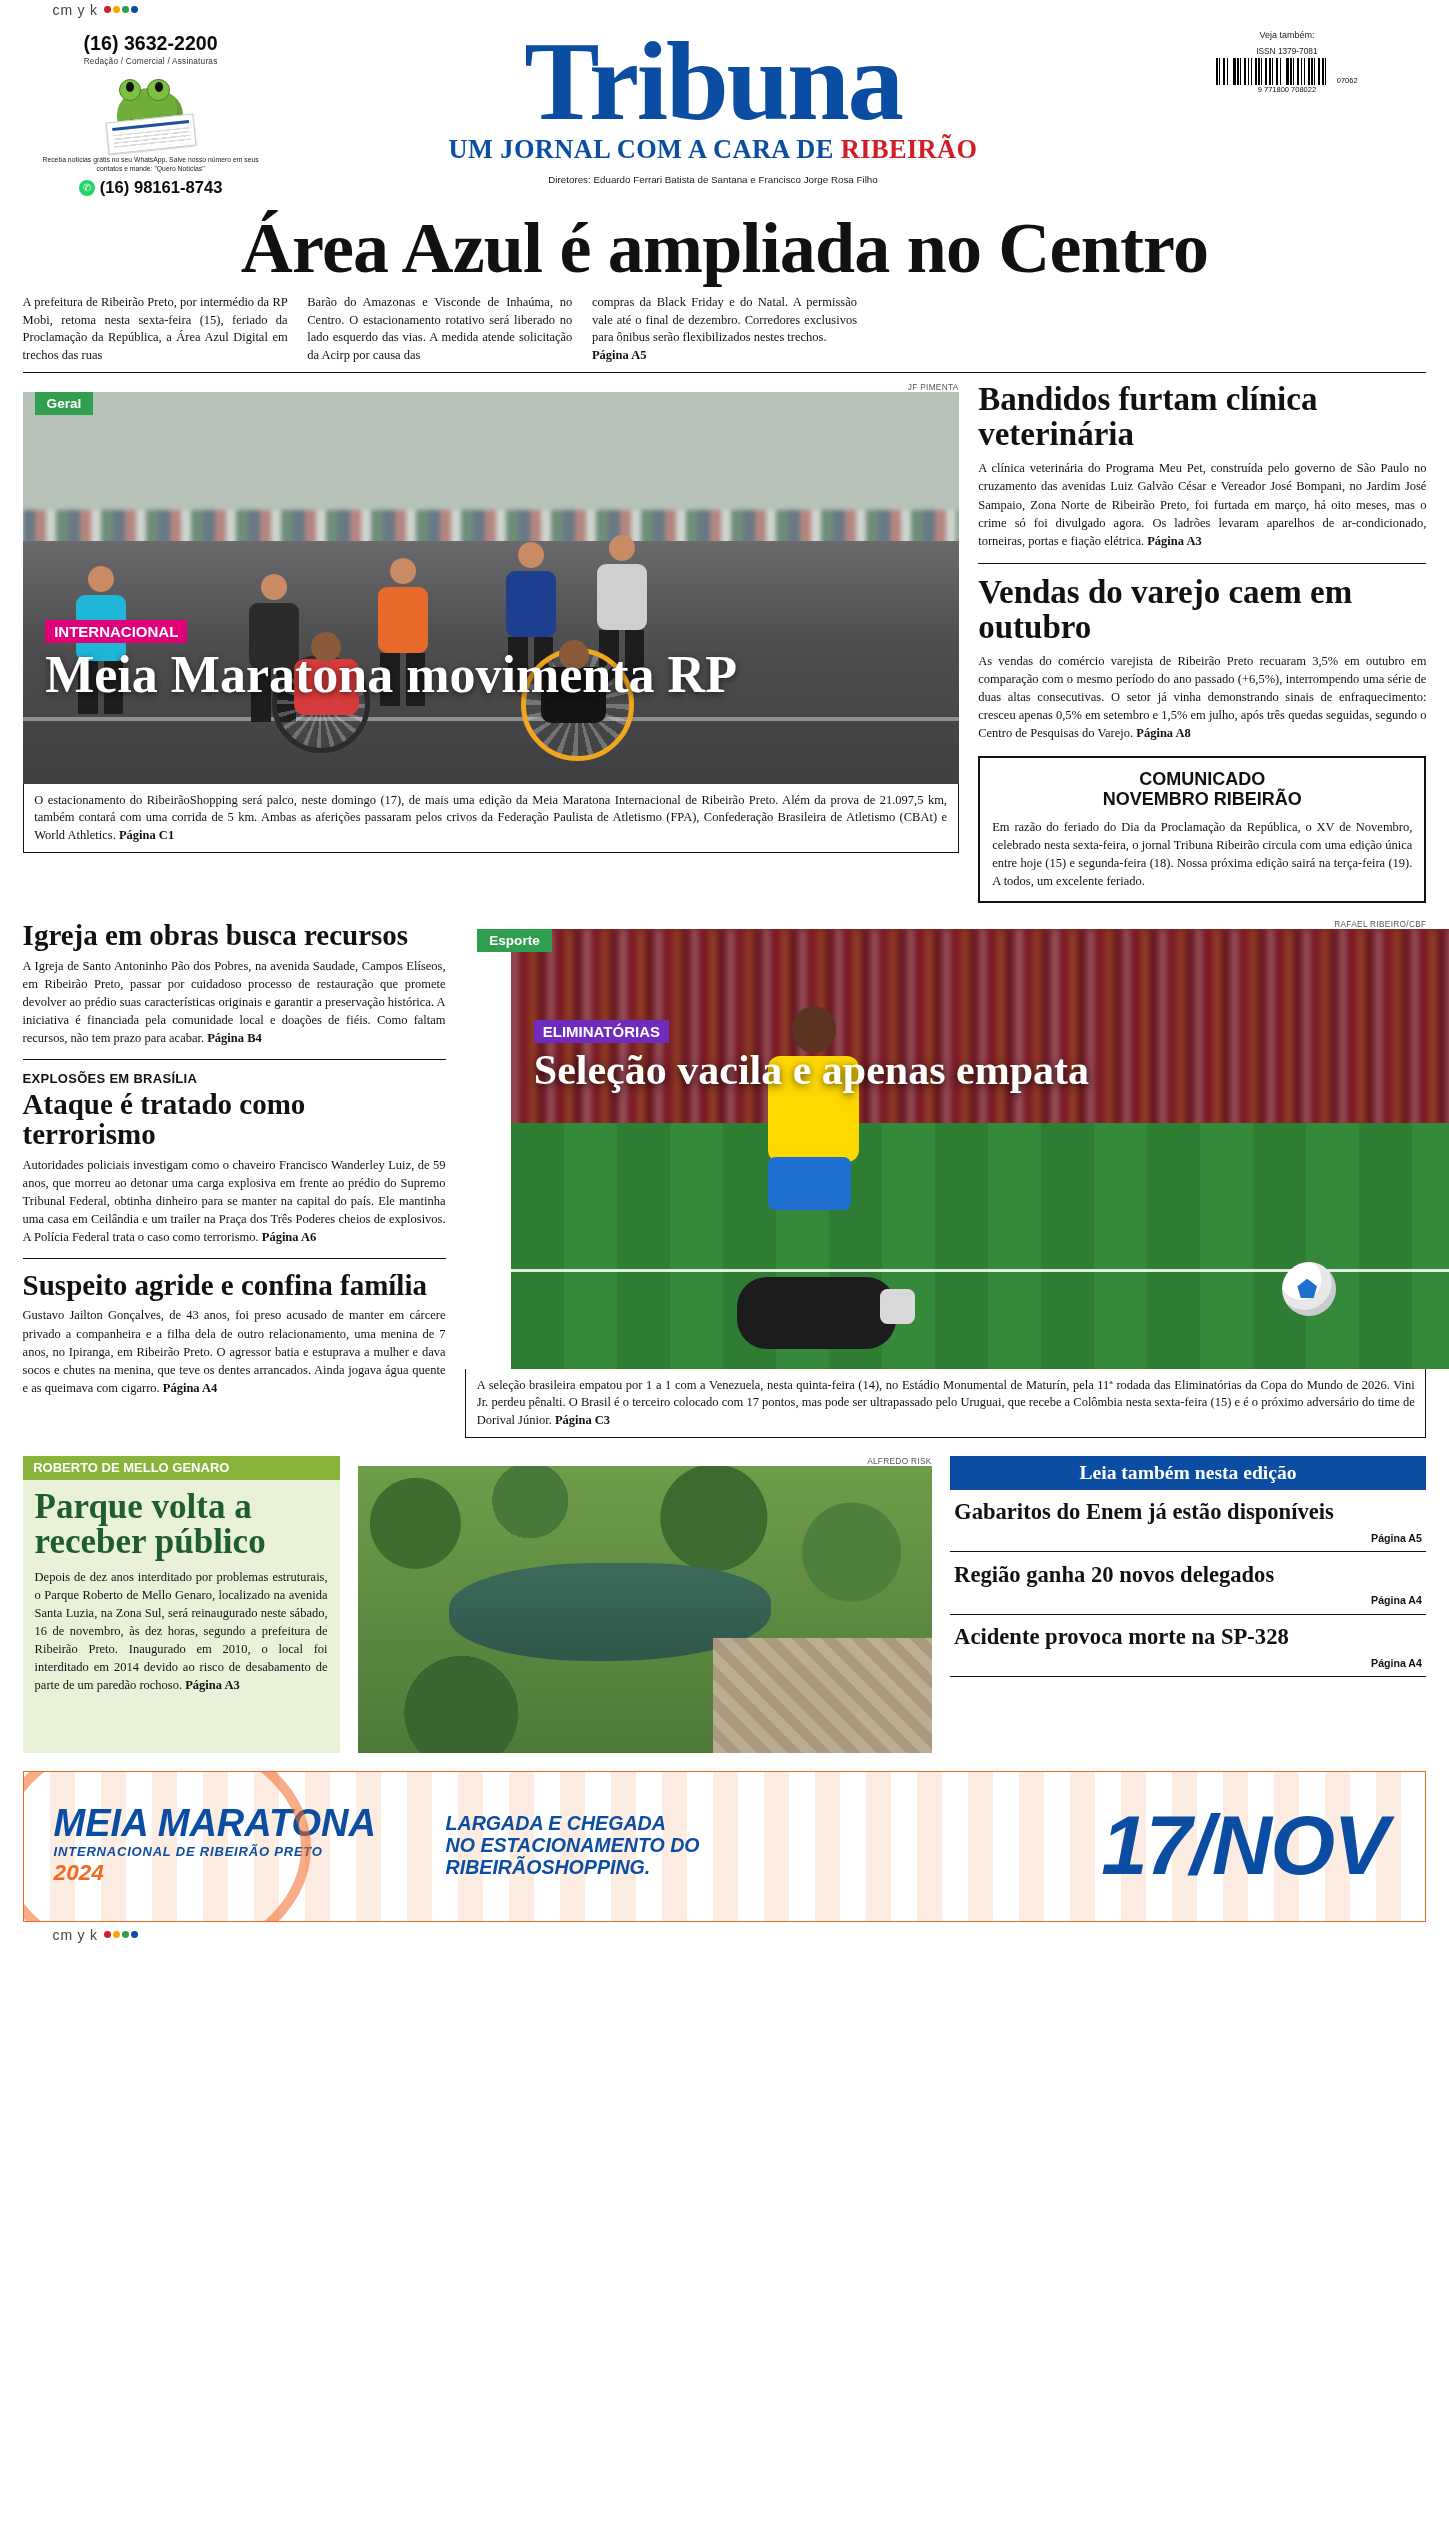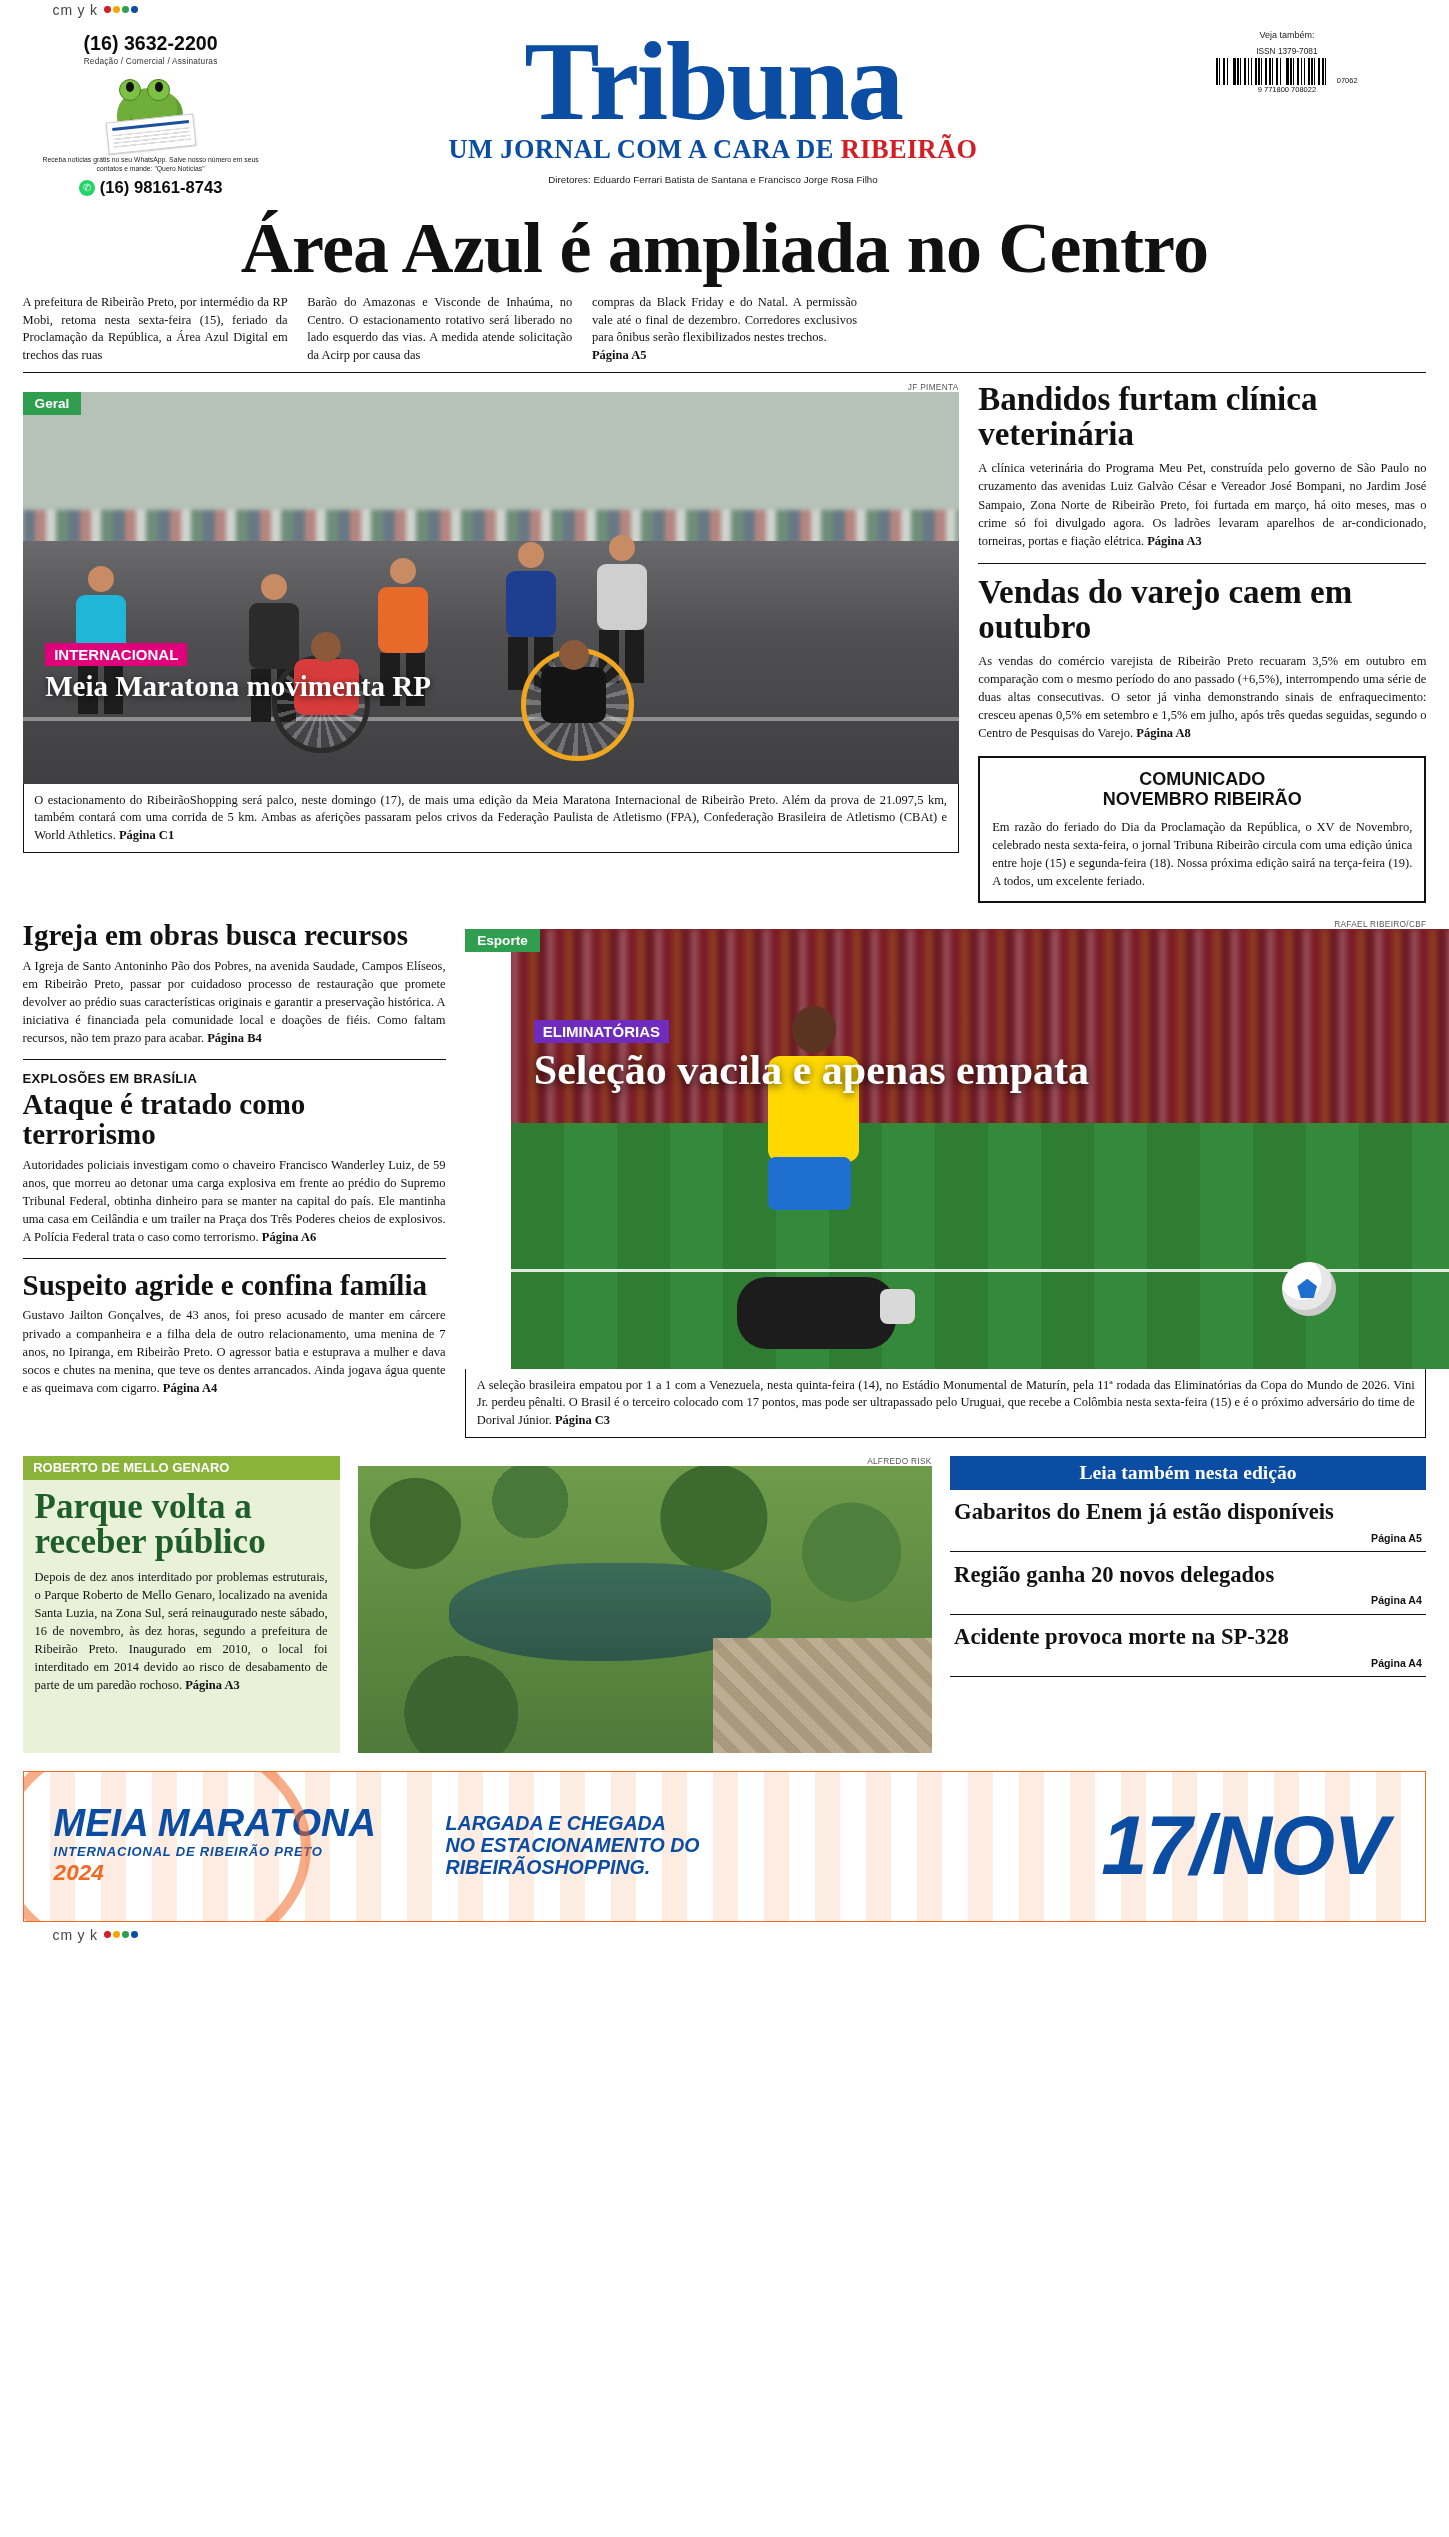--- a/index.html
+++ b/index.html
@@ -192,21 +192,21 @@
     gap:19.6px;
     margin-top:9px;
   }
   .credit {
     font-family:"Liberation Sans", sans-serif;
     font-size:8.3px; color:#555; text-align:right; letter-spacing:0.3px;
   }
 
   .photo-box { position:relative; }
   .cat-tag {
-    position:absolute; left:0; top:0;
+    position:absolute; left:12px; top:0;
     background:#2f9e4f; color:#fff;
     font-family:"Liberation Sans", sans-serif;
     font-weight:bold; font-size:13.6px;
     padding:3.8px 12px; z-index:5;
   }
   .cat-tag.esporte { background:#2f9e4f; }
 
   
   .run-photo {
     position:relative; width:100%; height:392px; overflow:hidden;
@@ -259,21 +259,21 @@
   .photo-caption-tag {
     position:absolute; left:22.6px; bottom:83px; z-index:6;
   }
   .tag-pink {
     display:inline-block; background:#e0007a; color:#fff;
     font-family:"Liberation Sans", sans-serif; font-weight:bold; font-size:15px;
     padding:3px 9px;
   }
   .photo-title {
     font-family:"Liberation Serif", serif; font-weight:bold;
-    font-size:29px; line-height:1.0; color:#fff; margin-top:6px;
+    font-size:52px; line-height:1.0; color:#fff; margin-top:6px;
     text-shadow:0 1.5px 7.5px rgba(0,0,0,.6);
   }
   .cap-box {
     border:0.8px solid #111; border-top:none;
     padding:7.5px 10.6px; font-size:12.5px; line-height:1.4; text-align:justify;
   }
 
   
   .rcol h2.head2 {
     font-family:"Liberation Serif", serif; font-weight:bold;

